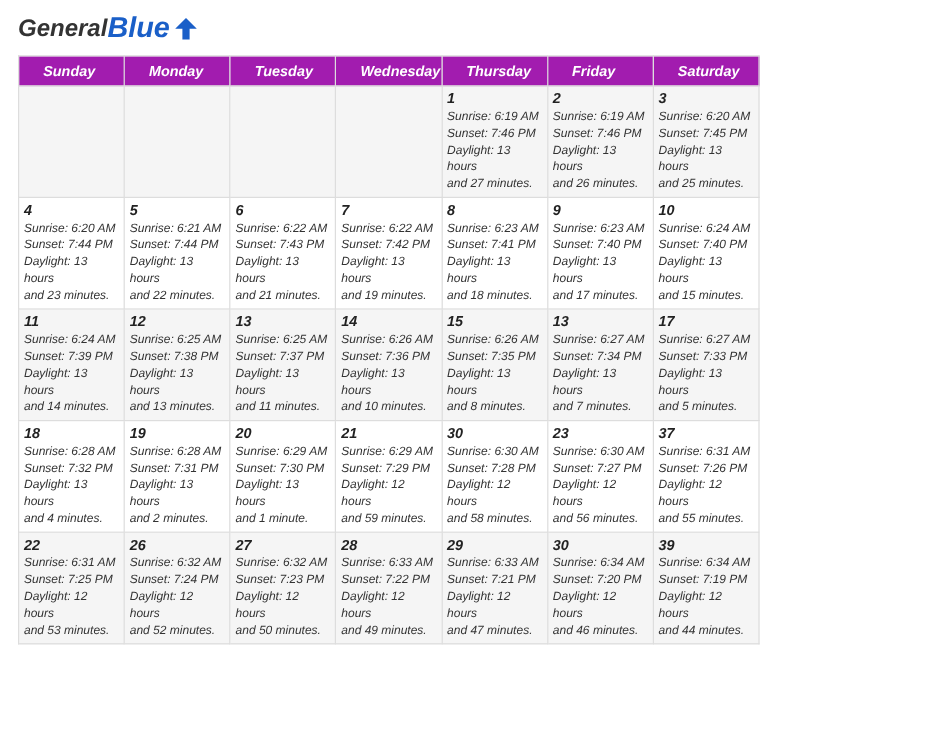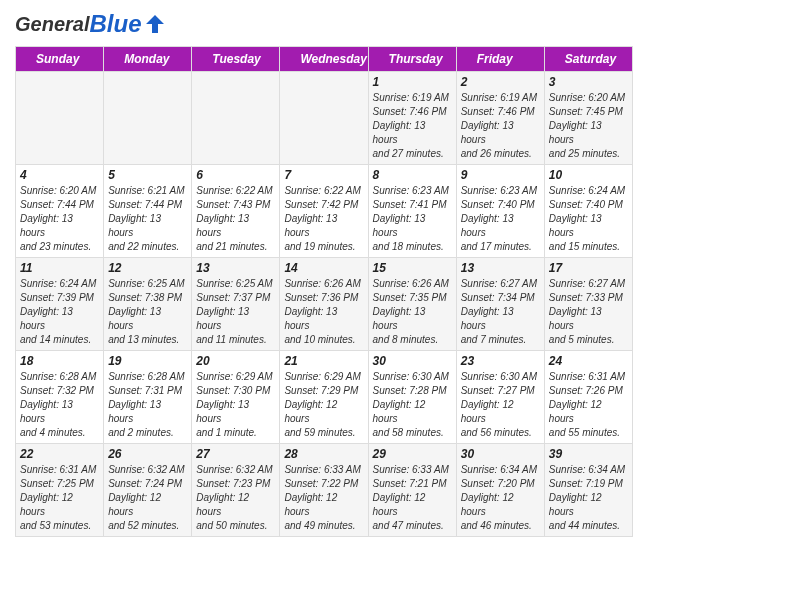--- a/index.html
+++ b/index.html
@@ -281,21 +281,21 @@
 and 58 minutes.</div>
           </td>
           <td>
             <span class="day-num">23</span>
             <div class="day-info" style="white-space: pre-line;">Sunrise: 6:30 AM
 Sunset: 7:27 PM
 Daylight: 12 hours
 and 56 minutes.</div>
           </td>
           <td>
-            <span class="day-num">24</span>
+            <span class="day-num">37</span>
             <div class="day-info" style="white-space: pre-line;">Sunrise: 6:31 AM
 Sunset: 7:26 PM
 Daylight: 12 hours
 and 55 minutes.</div>
           </td>
         </tr>
         <tr>
           <td>
             <span class="day-num">22</span>
             <div class="day-info" style="white-space: pre-line;">Sunrise: 6:31 AM

